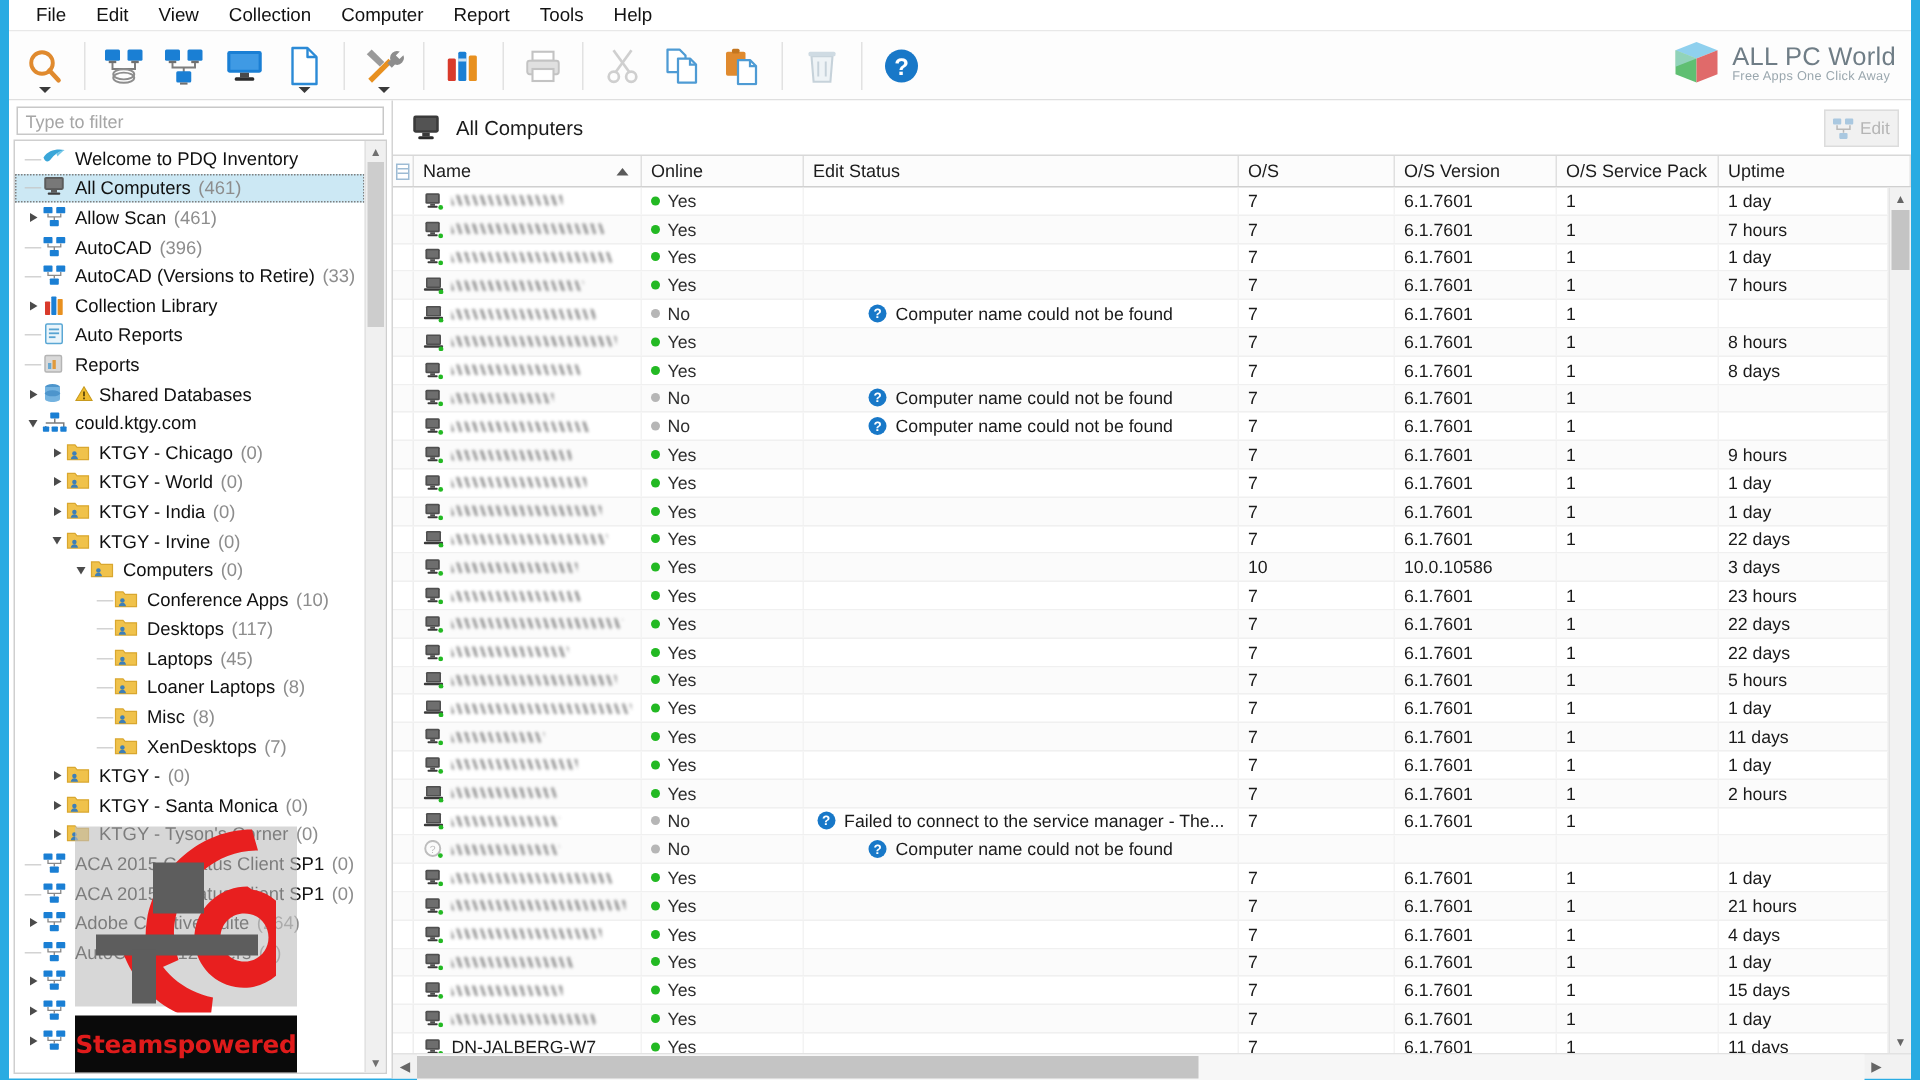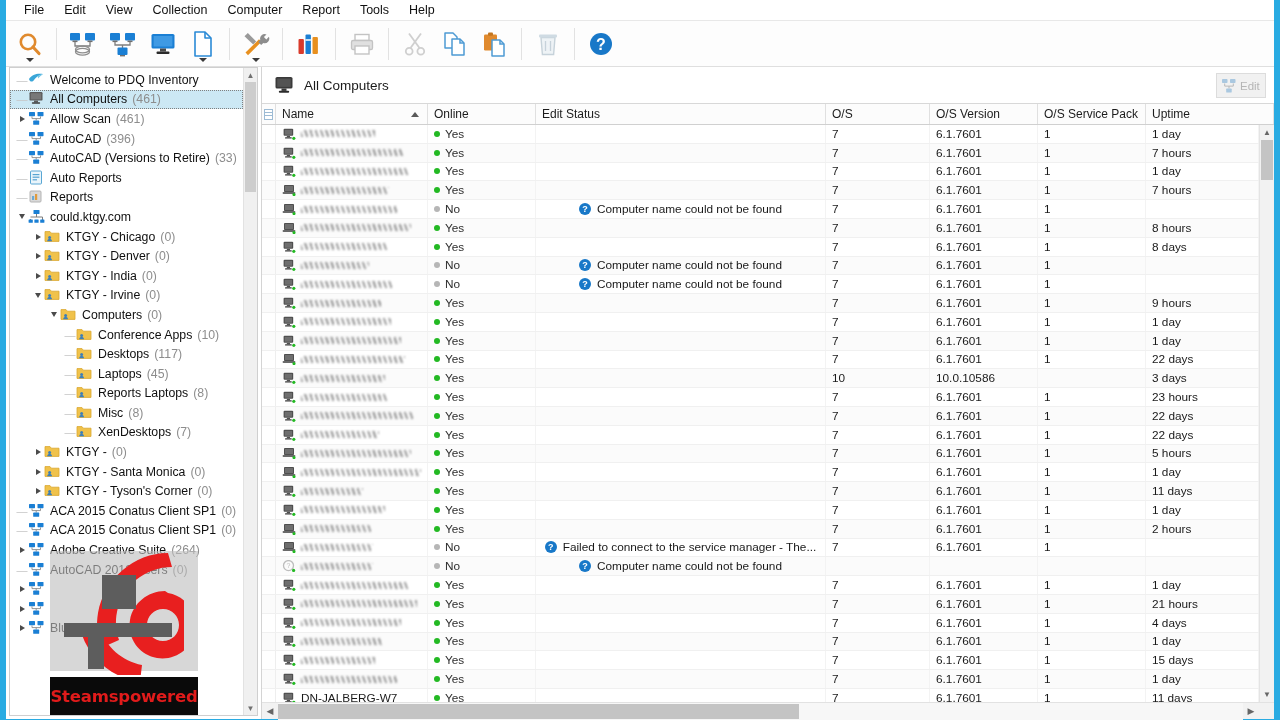--- a/index.html
+++ b/index.html
@@ -281,25 +281,42 @@
     <div class="tsep"></div>
     <div class="tgroup">
       <div class="tbtn" title="Help">
         <svg width="26" height="26" viewBox="0 0 26 26">
           <circle cx="13" cy="13" r="11" fill="#1878c8"></circle>
           <text x="13" y="19" font-size="16" font-weight="bold" fill="#fff" text-anchor="middle" font-family="Liberation Sans, sans-serif">?</text>
         </svg>
       </div>
     </div>
 
+    <div class="brand">
+      <div class="cube">
+        <svg width="34" height="34" viewBox="0 0 34 34">
+          <path d="M17 3 31 8.5 17 14 3 8.5z" fill="#8fd0ee"></path>
+          <path d="M3 8.5 17 14v16L3 24.5z" fill="#5fbf72"></path>
+          <path d="M31 8.5 17 14v16l14-5.5z" fill="#e06a6a"></path>
+          <path d="M3 8.5 17 14 3 19.5z" fill="#b9e4f6" opacity=".55"></path>
+        </svg>
+      </div>
+      <div class="brand-txt">
+        <span class="brand-t1">ALL PC World</span>
+        <span class="brand-t2">Free Apps One Click Away</span>
+      </div>
+    </div>
   </div>
 
   <div class="body">
 
     <div class="left">
+      <div class="filterbox">
+        <input type="text" placeholder="Type to filter" style="">
+      </div>
       <div class="treewrap">
         <div class="tree" id="tree">
             <div class="trow" style="padding-left: 6px;">
               <div class="exp">
                 <span style="color:#c6c6c6;font-size:11px">—</span>
               </div>
               <div class="ticon"><svg xmlns="http://www.w3.org/2000/svg" width="17" height="14" viewBox="0 0 17 14">
                   <path d="M1 7c3-5 9-6 14-5-4 1-7 3-9 6-1.6 2.4-4 2.2-5-1z" fill="#3aa6d8"></path>
                   <path d="M9.5 4.5c2-1.6 4-2.3 5.5-2.5-2 1.8-3.6 3-4.6 4.4z" fill="#76c8e8"></path>
                 </svg></div>
@@ -352,40 +369,69 @@
                   <rect x="1" y="1" width="6" height="4.2" rx=".6" fill="#1a7fd4"></rect>
                   <rect x="9.5" y="1" width="6" height="4.2" rx=".6" fill="#1a7fd4"></rect>
                   <path d="M4 5.4v2.2h8.5V5.4M8.2 7.6v2" fill="none" stroke="#8a8a8a" stroke-width=".9"></path>
                   <rect x="5.2" y="9.6" width="6" height="4.2" rx=".6" fill="#1a7fd4"></rect>
                 </svg></div>
               <span class="tlabel">AutoCAD (Versions to Retire)</span>
               <span class="tcount">(33)</span>
             </div>
             <div class="trow" style="padding-left: 6px;">
               <div class="exp">
+                <span class="arrowR"></span>
+              </div>
+              <div class="ticon"><svg xmlns="http://www.w3.org/2000/svg" width="17" height="15" viewBox="0 0 17 15">
+                  <rect x="2" y="5" width="3.4" height="9" rx=".5" fill="#d93a2b"></rect>
+                  <rect x="6.2" y="1.6" width="3.4" height="12.4" rx=".5" fill="#1a7fd4"></rect>
+                  <rect x="10.4" y="3.4" width="3.4" height="10.6" rx=".5" fill="#e8901f"></rect>
+                </svg></div>
+              <span class="tlabel">Collection Library</span>
+            </div>
+            <div class="trow" style="padding-left: 6px;">
+              <div class="exp">
                 <span style="color:#c6c6c6;font-size:11px">—</span>
               </div>
               <div class="ticon"><svg xmlns="http://www.w3.org/2000/svg" width="17" height="15" viewBox="0 0 17 15">
                   <rect x="2.5" y="1" width="11" height="13" rx="1" fill="#eaf5fb" stroke="#5aa7d4" stroke-width="1"></rect>
                   <rect x="4.6" y="4" width="6.8" height="1.2" fill="#57a4d2"></rect>
                   <rect x="4.6" y="6.6" width="6.8" height="1.2" fill="#57a4d2"></rect>
                   <rect x="4.6" y="9.2" width="4.4" height="1.2" fill="#57a4d2"></rect>
                 </svg></div>
               <span class="tlabel">Auto Reports</span>
             </div>
             <div class="trow" style="padding-left: 6px;">
               <div class="exp">
                 <span style="color:#c6c6c6;font-size:11px">—</span>
               </div>
               <div class="ticon"><svg xmlns="http://www.w3.org/2000/svg" width="17" height="15" viewBox="0 0 17 15">
                   <rect x="2" y="2" width="11" height="11" rx="1" fill="#d9d9d9" stroke="#b4b4b4" stroke-width="1"></rect>
                   <rect x="4" y="7" width="2.2" height="4" fill="#6aa9d2"></rect>
                   <rect x="7" y="5" width="2.2" height="6" fill="#e09a3c"></rect>
                 </svg></div>
               <span class="tlabel">Reports</span>
+            </div>
+            <div class="trow" style="padding-left: 6px;">
+              <div class="exp">
+                <span class="arrowR"></span>
+              </div>
+              <div class="ticon"><svg xmlns="http://www.w3.org/2000/svg" width="17" height="15" viewBox="0 0 17 15">
+                  <ellipse cx="7" cy="3" rx="5" ry="2" fill="#4d95cc"></ellipse>
+                  <path d="M2 3v8c0 1.1 2.2 2 5 2s5-.9 5-2V3" fill="#74b3e0"></path>
+                  <ellipse cx="7" cy="7.2" rx="5" ry="2" fill="#4d95cc"></ellipse>
+                </svg></div>
+              <span style="margin-right: 4px; display: inline-flex;">
+                <svg xmlns="http://www.w3.org/2000/svg" width="12" height="11" viewBox="0 0 12 11">
+                  <path d="M6 .8 11.4 10H.6z" fill="#f0bc2e" stroke="#c79a1e" stroke-width=".7"></path>
+                  <rect x="5.4" y="4" width="1.2" height="3.2" fill="#5c4608"></rect>
+                  <rect x="5.4" y="8" width="1.2" height="1.2" fill="#5c4608"></rect>
+                </svg>
+              </span>
+              <span class="tlabel">Shared Databases</span>
             </div>
             <div class="trow" style="padding-left: 6px;">
               <div class="exp">
                 <span class="arrowD"></span>
               </div>
               <div class="ticon"><svg xmlns="http://www.w3.org/2000/svg" width="17" height="15" viewBox="0 0 17 15">
                   <rect x="5.5" y="1" width="6" height="4" rx=".6" fill="#1a7fd4"></rect>
                   <path d="M8.5 5v3M2.5 8h12v2M2.5 10v1M14.5 10v1" fill="none" stroke="#7d7d7d" stroke-width="1"></path>
                   <rect x=".6" y="10.4" width="4.2" height="3.4" rx=".5" fill="#1a7fd4"></rect>
                   <rect x="6.4" y="10.4" width="4.2" height="3.4" rx=".5" fill="#1a7fd4"></rect>
@@ -407,21 +453,21 @@
             </div>
             <div class="trow" style="padding-left: 22px;">
               <div class="exp">
                 <span class="arrowR"></span>
               </div>
               <div class="ticon"><svg xmlns="http://www.w3.org/2000/svg" width="17" height="14" viewBox="0 0 17 14">
                   <path d="M1 2.6h5l1.4 1.6h7.6v8.2H1z" fill="#f0c24b" stroke="#d9a72f" stroke-width=".8"></path>
                   <circle cx="5.6" cy="8.4" r="1.5" fill="#3d7fb8"></circle>
                   <path d="M3.2 12.2c0-1.4 1.1-2.4 2.4-2.4s2.4 1 2.4 2.4z" fill="#3d7fb8"></path>
                 </svg></div>
-              <span class="tlabel">KTGY - Denver</span>
+              <span class="tlabel">KTGY - World</span>
               <span class="tcount">(0)</span>
             </div>
             <div class="trow" style="padding-left: 22px;">
               <div class="exp">
                 <span class="arrowR"></span>
               </div>
               <div class="ticon"><svg xmlns="http://www.w3.org/2000/svg" width="17" height="14" viewBox="0 0 17 14">
                   <path d="M1 2.6h5l1.4 1.6h7.6v8.2H1z" fill="#f0c24b" stroke="#d9a72f" stroke-width=".8"></path>
                   <circle cx="5.6" cy="8.4" r="1.5" fill="#3d7fb8"></circle>
                   <path d="M3.2 12.2c0-1.4 1.1-2.4 2.4-2.4s2.4 1 2.4 2.4z" fill="#3d7fb8"></path>
@@ -491,21 +537,21 @@
             </div>
             <div class="trow" style="padding-left: 54px;">
               <div class="exp">
                 <span style="color:#c6c6c6;font-size:11px">—</span>
               </div>
               <div class="ticon"><svg xmlns="http://www.w3.org/2000/svg" width="17" height="14" viewBox="0 0 17 14">
                   <path d="M1 2.6h5l1.4 1.6h7.6v8.2H1z" fill="#f0c24b" stroke="#d9a72f" stroke-width=".8"></path>
                   <circle cx="5.6" cy="8.4" r="1.5" fill="#3d7fb8"></circle>
                   <path d="M3.2 12.2c0-1.4 1.1-2.4 2.4-2.4s2.4 1 2.4 2.4z" fill="#3d7fb8"></path>
                 </svg></div>
-              <span class="tlabel">Reports Laptops</span>
+              <span class="tlabel">Loaner Laptops</span>
               <span class="tcount">(8)</span>
             </div>
             <div class="trow" style="padding-left: 54px;">
               <div class="exp">
                 <span style="color:#c6c6c6;font-size:11px">—</span>
               </div>
               <div class="ticon"><svg xmlns="http://www.w3.org/2000/svg" width="17" height="14" viewBox="0 0 17 14">
                   <path d="M1 2.6h5l1.4 1.6h7.6v8.2H1z" fill="#f0c24b" stroke="#d9a72f" stroke-width=".8"></path>
                   <circle cx="5.6" cy="8.4" r="1.5" fill="#3d7fb8"></circle>
                   <path d="M3.2 12.2c0-1.4 1.1-2.4 2.4-2.4s2.4 1 2.4 2.4z" fill="#3d7fb8"></path>

